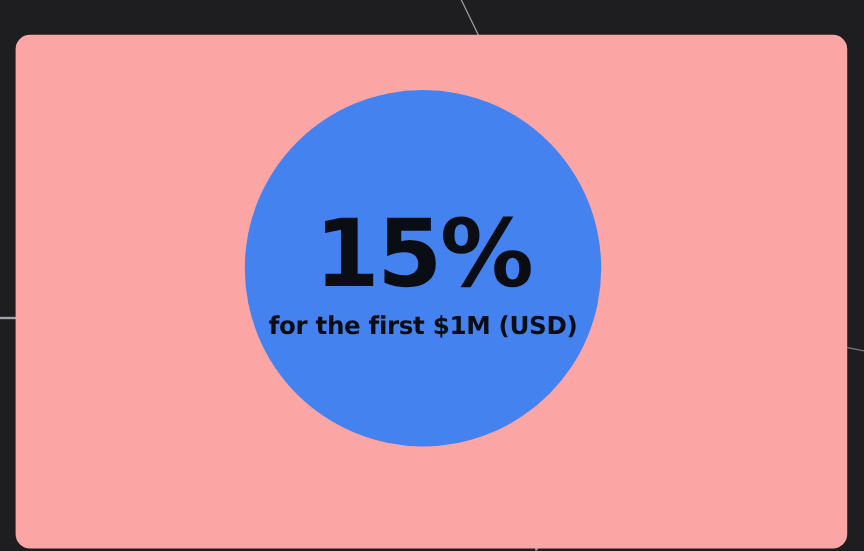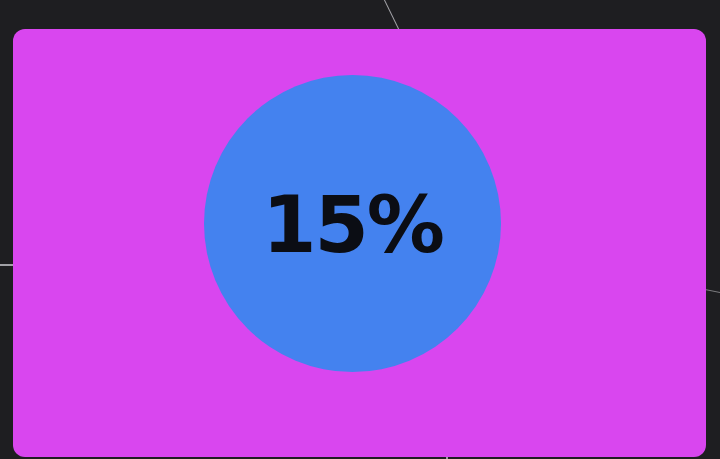--- a/index.html
+++ b/index.html
@@ -58,21 +58,21 @@
     opacity: .6;
   }
 
   
   #slide-card {
     position: absolute;
     left: 13px;
     top: 29px;
     width: 693px;
     height: 428px;
-    background: #d946ef;
+    background: #fca5a5;
     border-radius: 12px;
   }
 
   
   #stat-circle {
     position: absolute;
     left: 191px;
     top: 46px;
     width: 297px;
     height: 297px;
@@ -119,19 +119,20 @@
   <div class="guide guide-left-horizontal"></div>
   <div class="guide guide-right-diagonal"></div>
 
   <div id="slide-card">
 
     <div id="stat-circle">
 
       <div id="stat-value">15%</div>
 
       <div id="stat-caption">
+        <span class="caption-line">for the first $1M (USD)</span>
       </div>
 
     </div>
 
   </div>
 
 </div>
 
 </body></html>

